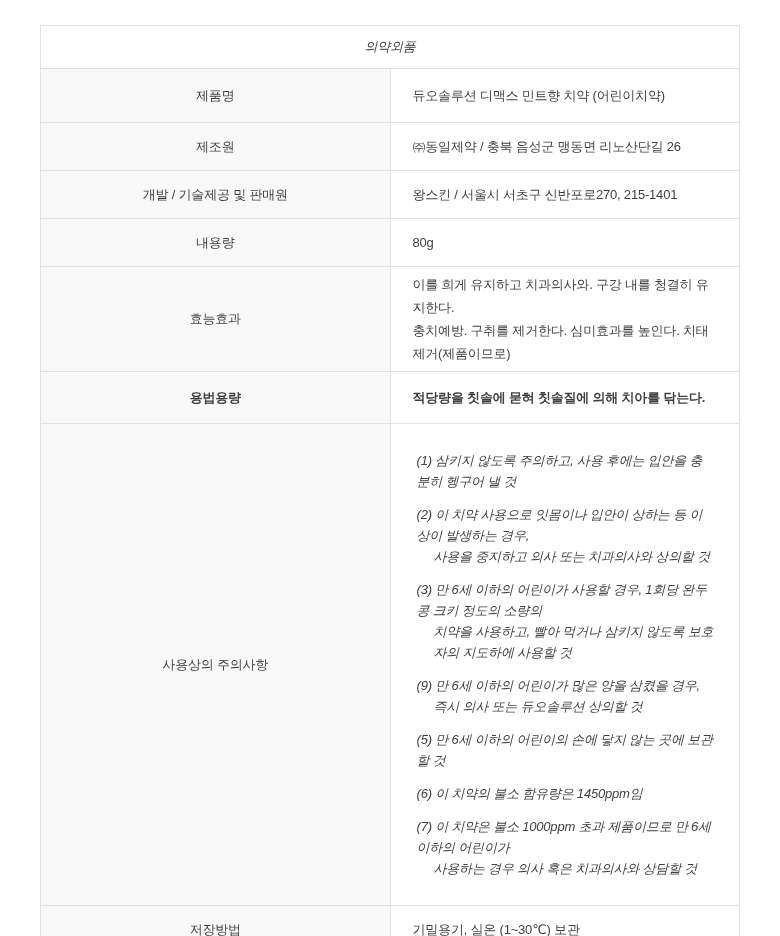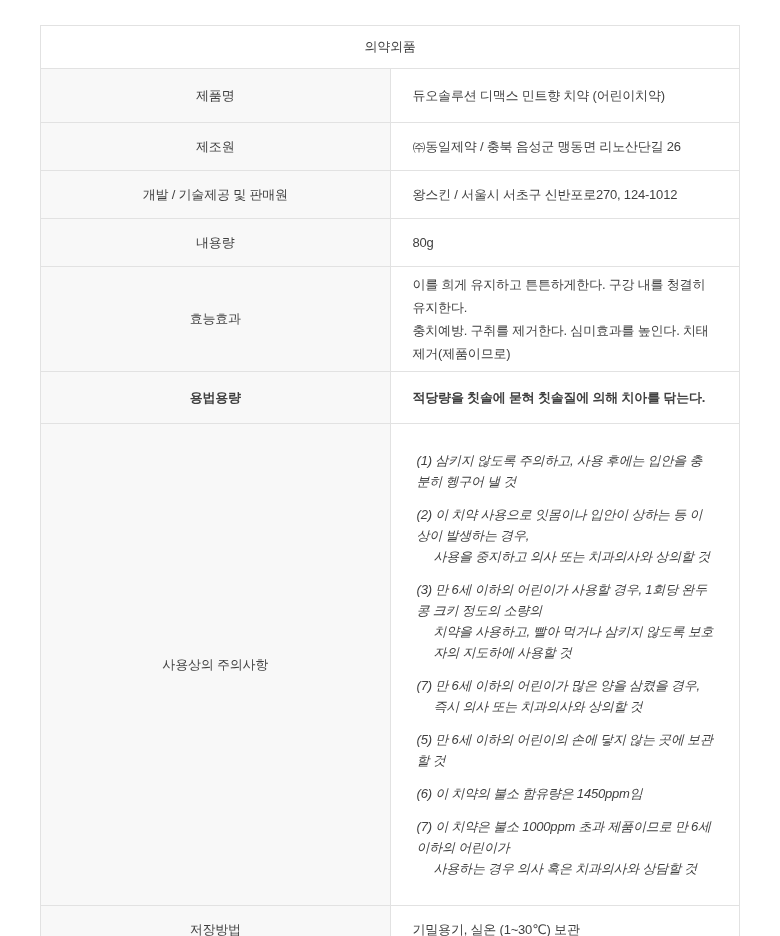--- a/index.html
+++ b/index.html
@@ -45,21 +45,21 @@
   td.value-cell {
     padding: 6px 21px 6px 22px;
     text-align: left;
     background: var(--bg);
   }
   td.center-cell {
     text-align: center;
     background: var(--bg);
     padding: 6px 8px;
   }
-  tr.r-title   td { height: 30px; }
+  tr.r-title   td { height: 30px; font-style: italic; }
   tr.r-name    th, tr.r-name td { height: 41px; }
   tr.r-std     th, tr.r-std td  { height: 35px; }
   tr.r-effect  th, tr.r-effect td { height: 79px; }
   tr.r-usage   th, tr.r-usage td { height: 39px; font-weight: bold; }
   tr.r-caution th, tr.r-caution td { height: 335px; }
   .effect-line { line-height: 23px; }
   .caution-list { padding: 8px 0; }
   .c-item { margin: 12px 4px; line-height: 21px; font-style: italic; }
   .c-cont { padding-left: 17px; }
 </style>
@@ -78,32 +78,32 @@
         <td class="value-cell">듀오솔루션 디맥스 민트향 치약 (어린이치약)</td>
       </tr>
 
       <tr class="r-std">
         <th class="label-cell">제조원</th>
         <td class="value-cell">㈜동일제약 / 충북 음성군 맹동면 리노산단길 26</td>
       </tr>
 
       <tr class="r-std">
         <th class="label-cell">개발 / 기술제공 및 판매원</th>
-        <td class="value-cell">왕스킨 / 서울시 서초구 신반포로270, 124-1012</td>
+        <td class="value-cell">왕스킨 / 서울시 서초구 신반포로270, 215-1401</td>
       </tr>
 
       <tr class="r-std">
         <th class="label-cell">내용량</th>
         <td class="value-cell">80g</td>
       </tr>
 
       <tr class="r-effect">
         <th class="label-cell">효능효과</th>
         <td class="value-cell">
-          <div class="effect-line">이를 희게 유지하고 튼튼하게한다. 구강 내를 청결히 유지한다.</div>
+          <div class="effect-line">이를 희게 유지하고 치과의사와. 구강 내를 청결히 유지한다.</div>
           <div class="effect-line">충치예방. 구취를 제거한다. 심미효과를 높인다. 치태제거(제품이므로)</div>
         </td>
       </tr>
 
       <tr class="r-usage">
         <th class="label-cell">용법용량</th>
         <td class="value-cell">적당량을 칫솔에 묻혀 칫솔질에 의해 치아를 닦는다.</td>
       </tr>
 
       <tr class="r-caution">
@@ -115,22 +115,22 @@
             </div>
             <div class="c-item">
               <div>(2) 이 치약 사용으로 잇몸이나 입안이 상하는 등 이상이 발생하는 경우,</div>
               <div class="c-cont">사용을 중지하고 의사 또는 치과의사와 상의할 것</div>
             </div>
             <div class="c-item">
               <div>(3) 만 6세 이하의 어린이가 사용할 경우, 1회당 완두콩 크키 정도의 소량의</div>
               <div class="c-cont">치약을 사용하고, 빨아 먹거나 삼키지 않도록 보호자의 지도하에 사용할 것</div>
             </div>
             <div class="c-item">
-              <div>(7) 만 6세 이하의 어린이가 많은 양을 삼켰을 경우,</div>
-              <div class="c-cont">즉시 의사 또는 치과의사와 상의할 것</div>
+              <div>(9) 만 6세 이하의 어린이가 많은 양을 삼켰을 경우,</div>
+              <div class="c-cont">즉시 의사 또는 듀오솔루션 상의할 것</div>
             </div>
             <div class="c-item">
               <div>(5) 만 6세 이하의 어린이의 손에 닿지 않는 곳에 보관할 것</div>
             </div>
             <div class="c-item">
               <div>(6) 이 치약의 불소 함유량은 1450ppm임</div>
             </div>
             <div class="c-item">
               <div>(7) 이 치약은 불소 1000ppm 초과 제품이므로 만 6세 이하의 어린이가</div>
               <div class="c-cont">사용하는 경우 의사 혹은 치과의사와 상담할 것</div>

